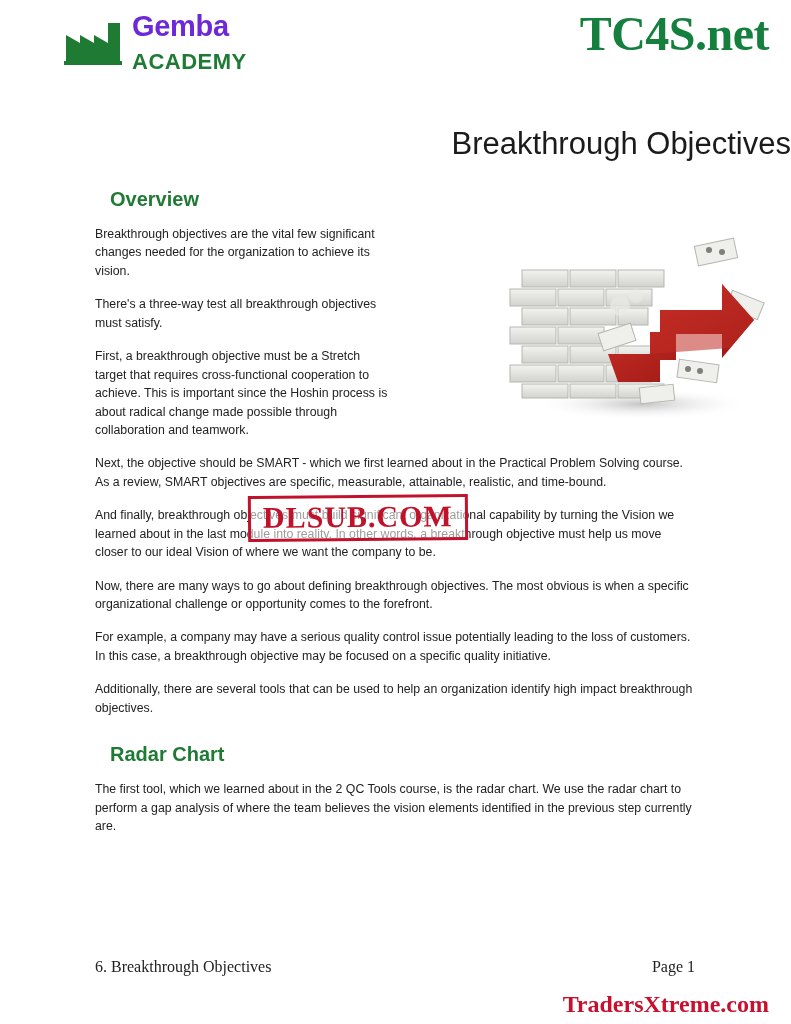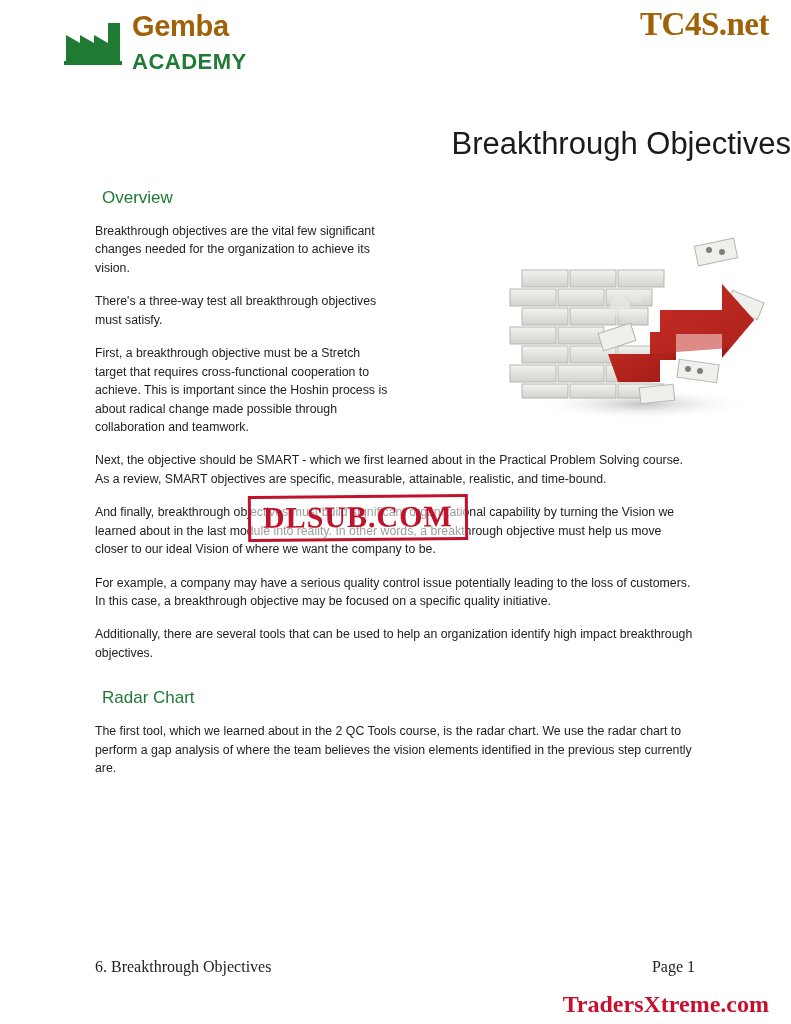--- a/index.html
+++ b/index.html
@@ -42,40 +42,40 @@
     width: 58px;
     height: 44px;
     position: relative;
   }
   .brand-text {
     line-height: 1;
   }
   .brand-text .b1 {
     font-size: 29px;
     font-weight: bold;
-    color: #a16207;
+    color: #6d28d9;
     letter-spacing: -0.3px;
     display: block;
   }
   .brand-text .b2 {
     font-size: 22px;
     font-weight: bold;
     color: #1f7a34;
     letter-spacing: 0.5px;
     display: block;
     margin-top: 10px;
   }
   .tc4s {
     position: absolute;
     right: 22px;
     top: 6px;
     font-family: "Liberation Serif", serif;
-    font-size: 33px;
-    font-weight: bold;
-    color: #a16207;
+    font-size: 48px;
+    font-weight: bold;
+    color: #15803d;
     letter-spacing: -0.5px;
   }
 
   
   .doc-title {
     position: absolute;
     top: 126px;
     left: 0;
     width: 791px;
     text-align: right;
@@ -86,23 +86,23 @@
 
   
   .content {
     position: absolute;
     top: 188px;
     left: 95px;
     width: 600px;
   }
   h2.section {
     color: #1f7a34;
-    font-size: 17px;
-    font-weight: normal;
-    margin: 0 0 14px 7px;
+    font-size: 20px;
+    font-weight: bold;
+    margin: 0 0 14px 15px;
   }
   h2.section.radar {
     margin-top: 26px;
   }
   p.para {
     font-size: 12.3px;
     line-height: 1.5;
     margin: 7px 0 15px 0;
     color: #222;
   }
@@ -259,20 +259,21 @@
         <path d="M150 118 L150 96 L160 96 L160 74 L222 74 L222 48 L254 84 L230 112 Z" fill="#c02b24" opacity="0.55"></path>
 
         <circle cx="120" cy="70" r="10" fill="#e9e9e6" opacity="0.7"></circle>
         <circle cx="136" cy="60" r="7" fill="#e9e9e6" opacity="0.6"></circle>
       </svg>
     </div>
 
     <div class="full">
       <p class="para full">Next, the objective should be SMART - which we first learned about in the Practical Problem Solving course.  As a review, SMART objectives are specific, measurable, attainable, realistic, and time-bound.</p>
       <p class="para full">And finally, breakthrough objectives must build significant organizational capability by turning the Vision we learned about in the last module into reality.  In other words, a breakthrough objective must help us move closer to our ideal Vision of where we want the company to be.</p>
+      <p class="para full">Now, there are many ways to go about defining breakthrough objectives.  The most obvious is when a specific organizational challenge or opportunity comes to the forefront.</p>
       <p class="para full">For example, a company may have a serious quality control issue potentially leading to the loss of customers.  In this case, a breakthrough objective may be focused on a specific quality initiative.</p>
       <p class="para full">Additionally, there are several tools that can be used to help an organization identify high impact breakthrough objectives.</p>
     </div>
 
     <h2 class="section radar">Radar Chart</h2>
     <p class="para full">The first tool, which we learned about in the 2 QC Tools course, is the radar chart.  We use the radar chart to perform a gap analysis of where the team believes the vision elements identified in the previous step currently are.</p>
   </div>
 
   <div class="watermark-mid">DLSUB.COM</div>
 

